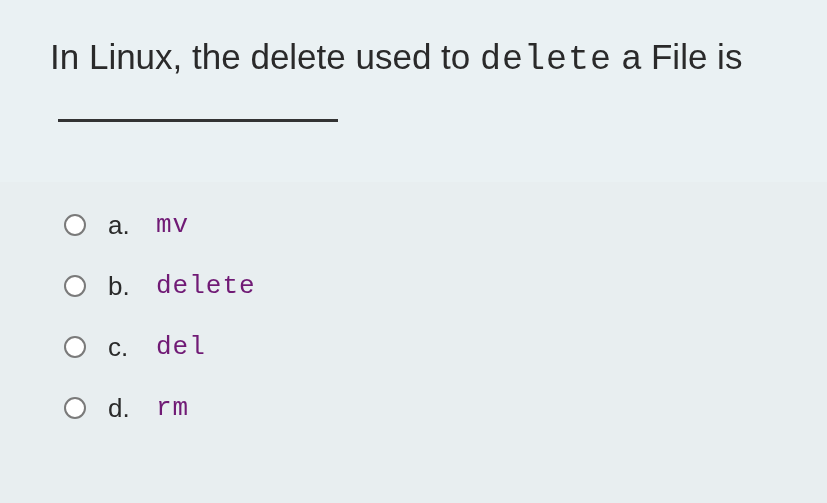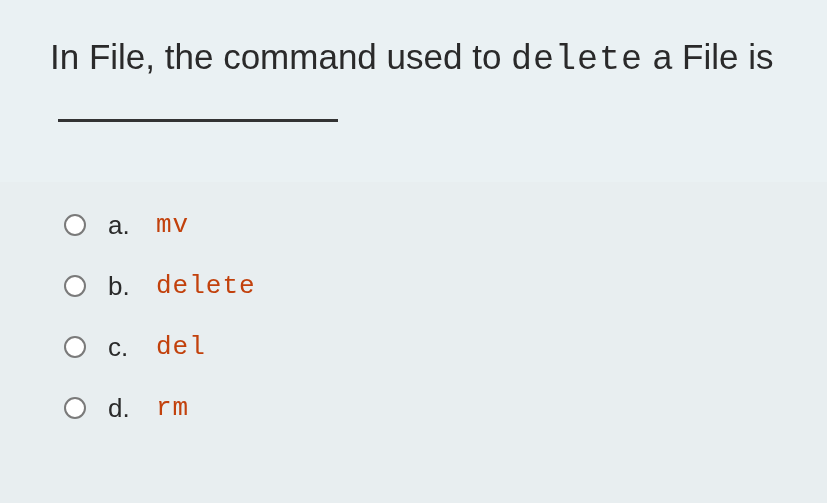--- a/index.html
+++ b/index.html
@@ -59,30 +59,30 @@
     }
     .option-letter {
       font-size: 26px;
       color: #2a2a2a;
       margin-right: 18px;
       min-width: 30px;
     }
     .option-text {
       font-size: 26px;
       font-family: 'Courier New', Courier, monospace;
-      color: #c2410c;
+      color: #701a75;
       letter-spacing: 1px;
     }
   </style>
 </head>
 <body>
 
 <div class="question-container">
   <div class="question-text">
-    <span>In File, the command used to </span><span class="mono">delete</span><span> a File is </span><span class="blank-line"></span>
+    <span>In Linux, the delete used to </span><span class="mono">delete</span><span> a File is </span><span class="blank-line"></span>
   </div>
 </div>
 
 <div class="options">
   <div class="option-row">
     <span class="radio"></span>
     <span class="option-letter">a.</span>
     <span class="option-text">mv</span>
   </div>
   <div class="option-row">

